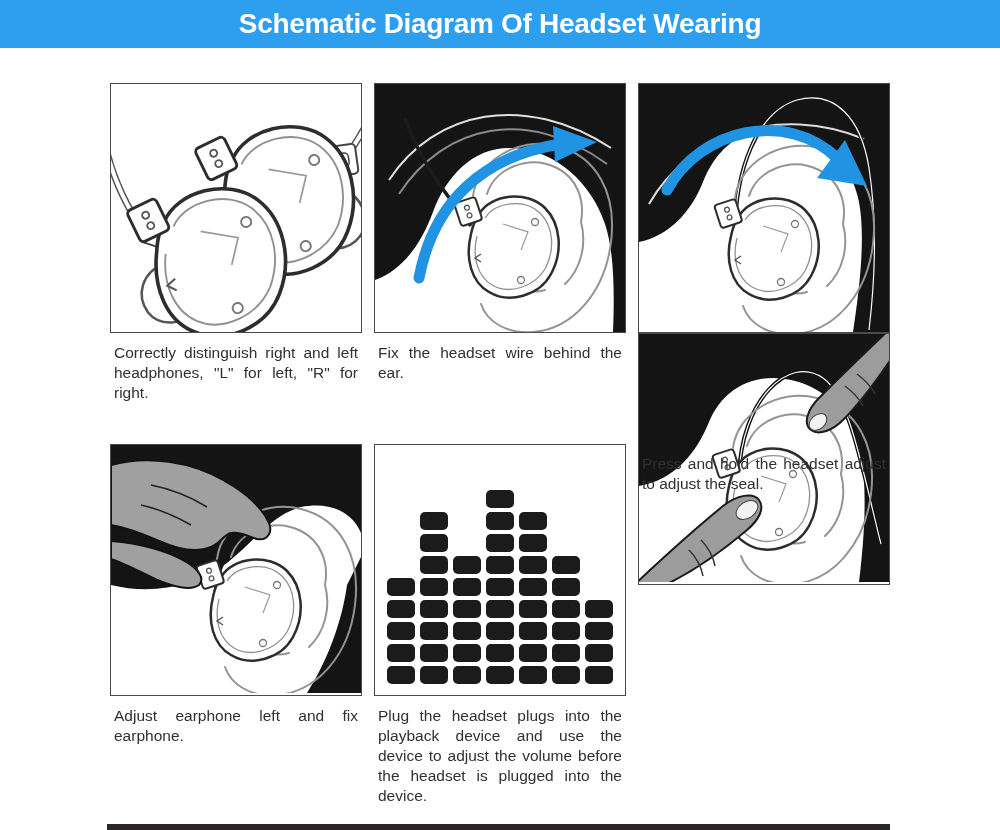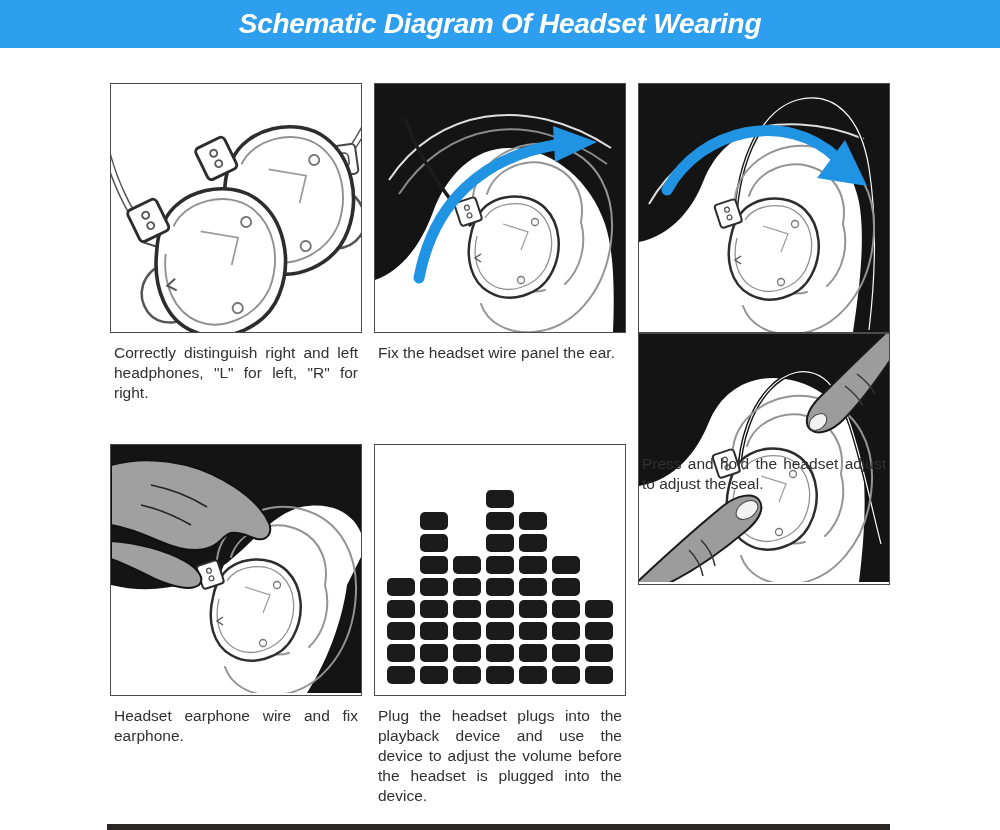--- a/index.html
+++ b/index.html
@@ -1,20 +1,20 @@
 <!DOCTYPE html>
 <html><head>
 <meta charset="utf-8">
 <style>
   html,body{margin:0;padding:0;background:#fff;}
   .page{position:relative;width:1000px;height:830px;background:#fff;overflow:hidden;
         font-family:"Liberation Sans", sans-serif;}
   .banner{position:absolute;top:0;left:0;width:1000px;height:48px;background:#2e9fef;
           display:flex;align-items:center;justify-content:center;}
-  .banner h1{margin:0;color:#ffffff;font-size:28px;font-weight:bold;letter-spacing:-0.3px;font-style:italic;}
+  .banner h1{margin:0;color:#ffffff;font-size:28px;font-weight:bold;letter-spacing:-0.3px;}
   .grid{position:absolute;top:83px;left:110px;display:grid;
         grid-template-columns:252px 252px 252px;
         grid-template-rows:250px 111px 252px auto;
         column-gap:12px;}
   .panel{width:252px;height:250px;border:1px solid #4a4a4a;box-sizing:border-box;background:#fff;overflow:hidden;}
   .panel.tall{height:252px;}
   .panel svg{display:block;width:250px;height:248px;}
   .caption{box-sizing:border-box;padding:10px 4px 0 4px;font-size:15.5px;line-height:1.29;
            color:#303030;text-align:justify;}
   .eq-wrap{width:100%;height:100%;background:#fff;display:flex;align-items:flex-end;
@@ -107,21 +107,21 @@
         <path d="M96,150 C96,86 118,28 158,16 C196,6 222,34 230,84 C238,136 236,196 230,246" fill="none" stroke="#161616" stroke-width="4"></path>
         <path d="M96,150 C96,86 118,28 158,16 C196,6 222,34 230,84 C238,136 236,196 230,246" fill="none" stroke="#fafafa" stroke-width="1.2"></path>
         <use href="#g-ear" transform="translate(148,152)"></use>
         <use href="#g-earphone" transform="translate(134,162)"></use>
         <path d="M28,106 C62,44 148,26 198,74" fill="none" stroke="#2193e3" stroke-width="11" stroke-linecap="round"></path>
         <path d="M206,56 L228,102 L178,94 Z" fill="#2193e3"></path>
       </svg>
     </div>
 
     <div class="caption">Correctly distinguish right and left headphones, "L" for left, "R" for right.</div>
-    <div class="caption">Fix the headset wire panel the ear.</div>
+    <div class="caption">Fix the headset wire behind the ear.</div>
 
     <div class="panel tall">
       <svg viewBox="0 0 250 248">
         <rect width="250" height="248" fill="#141414"></rect>
         <path d="M0,248 L0,152 C36,146 58,118 70,88 C84,54 116,38 152,46 C190,54 214,84 222,122 C228,152 226,200 220,248 Z" fill="#ffffff"></path>
         <path d="M100,142 C102,66 150,20 184,44 C212,64 224,140 242,210" fill="none" stroke="#111" stroke-width="4"></path>
         <path d="M100,142 C102,66 150,20 184,44 C212,64 224,140 242,210" fill="none" stroke="#fafafa" stroke-width="1.2"></path>
         <use href="#g-ear" transform="translate(146,152)"></use>
         <use href="#g-earphone" transform="translate(132,162)"></use>
         <g>
@@ -212,19 +212,19 @@
           <div class="eq-col">
             <div class="eq-block" style="background: rgb(27, 27, 27);"></div>
             <div class="eq-block" style="background: rgb(27, 27, 27);"></div>
             <div class="eq-block" style="background: rgb(27, 27, 27);"></div>
             <div class="eq-block" style="background: rgb(27, 27, 27);"></div>
           </div>
         </div>
     </div>
 
     <div class="caption">Press and hold the headset adjust to adjust the seal.</div>
-    <div class="caption">Headset earphone wire and fix earphone.</div>
+    <div class="caption">Adjust earphone left and fix earphone.</div>
     <div class="caption">Plug the headset plugs into the playback device and use the device to adjust the volume before the headset is plugged into the device.</div>
 
   </div>
 
   <div class="bottom-bar" style="background: rgb(43, 39, 38);"></div>
 </div>
 
 </body></html>

